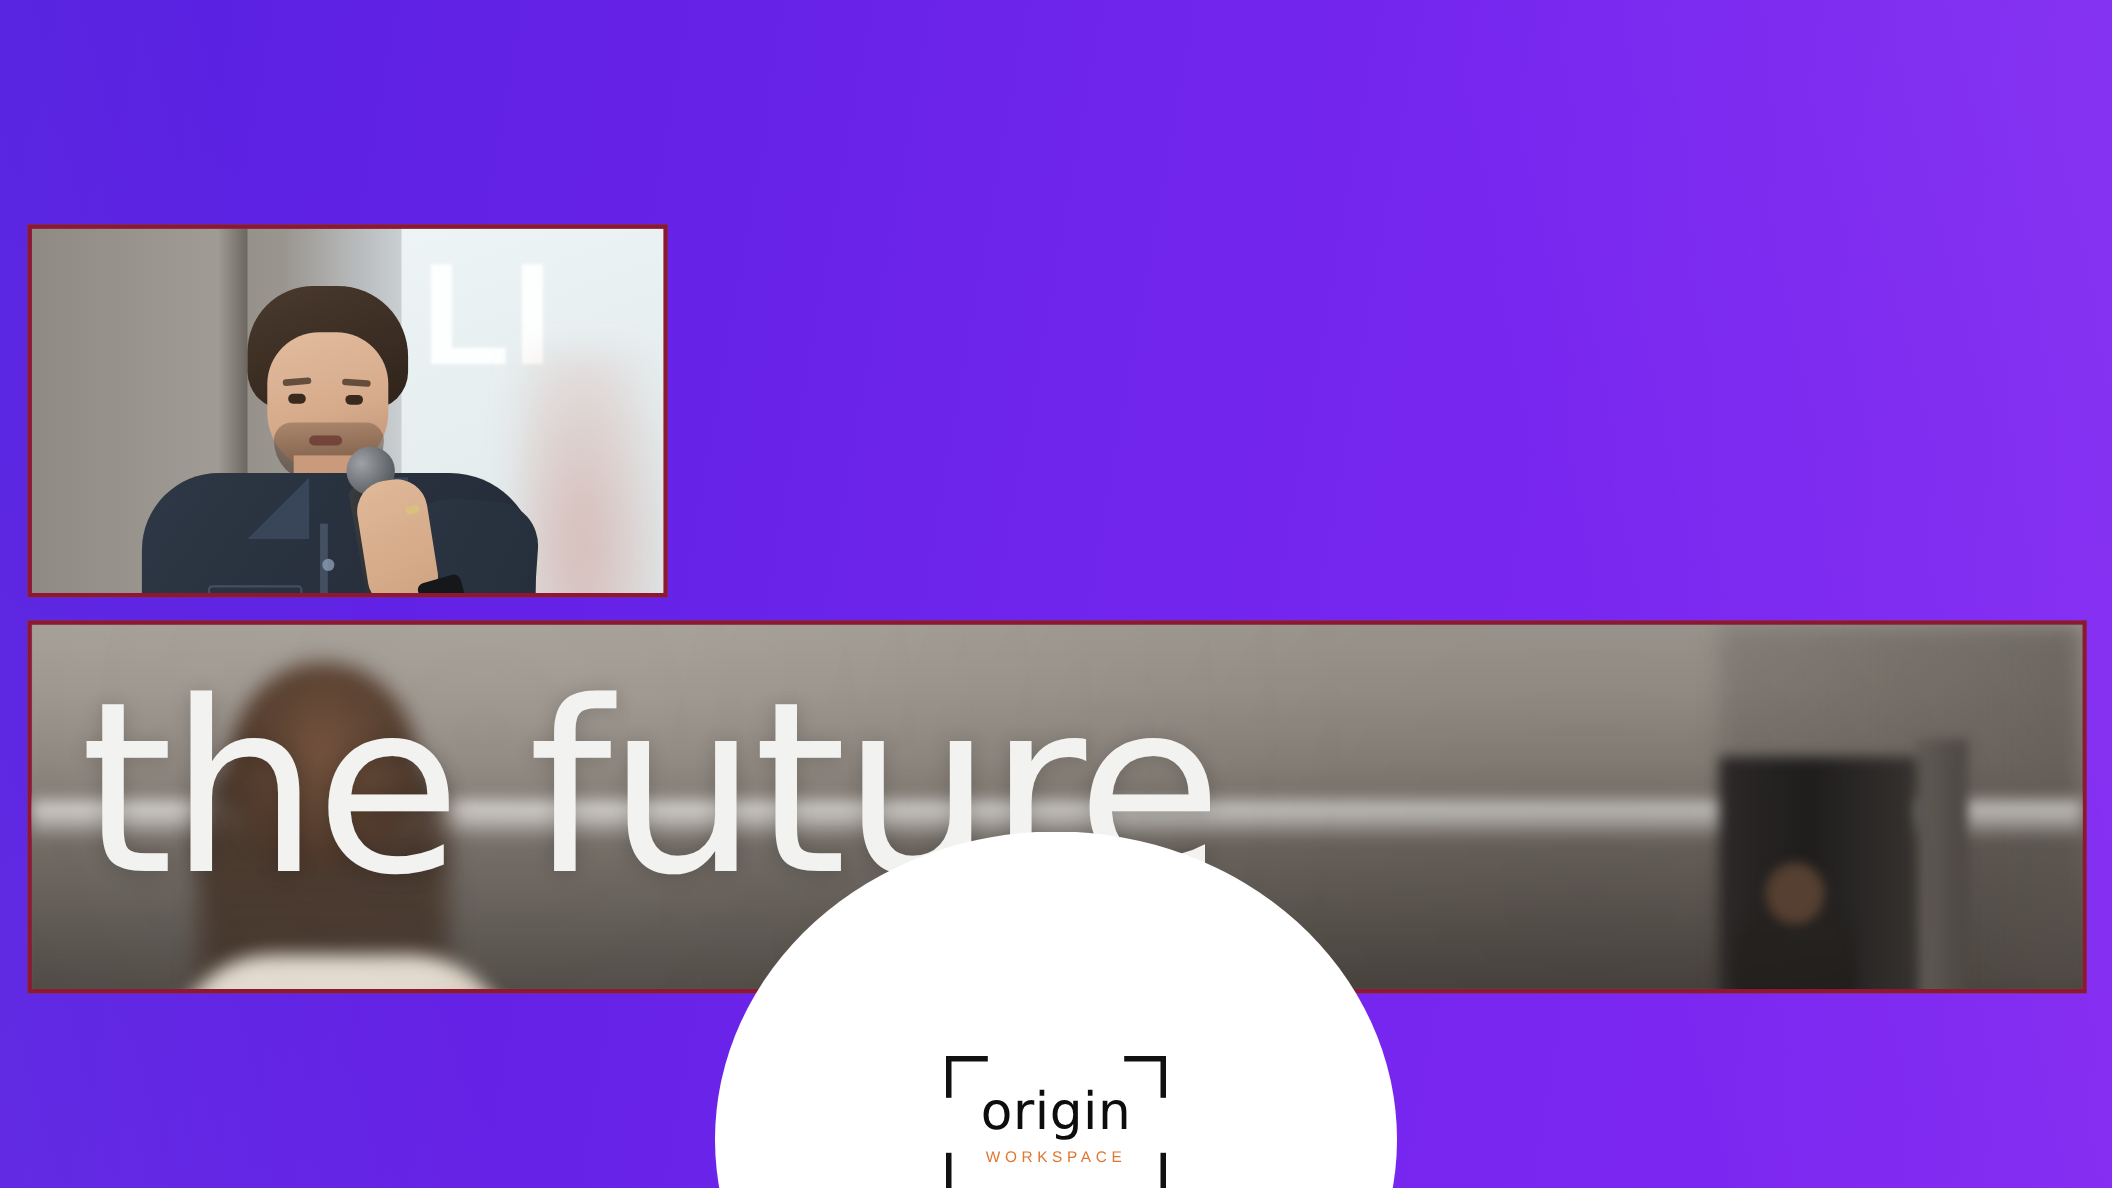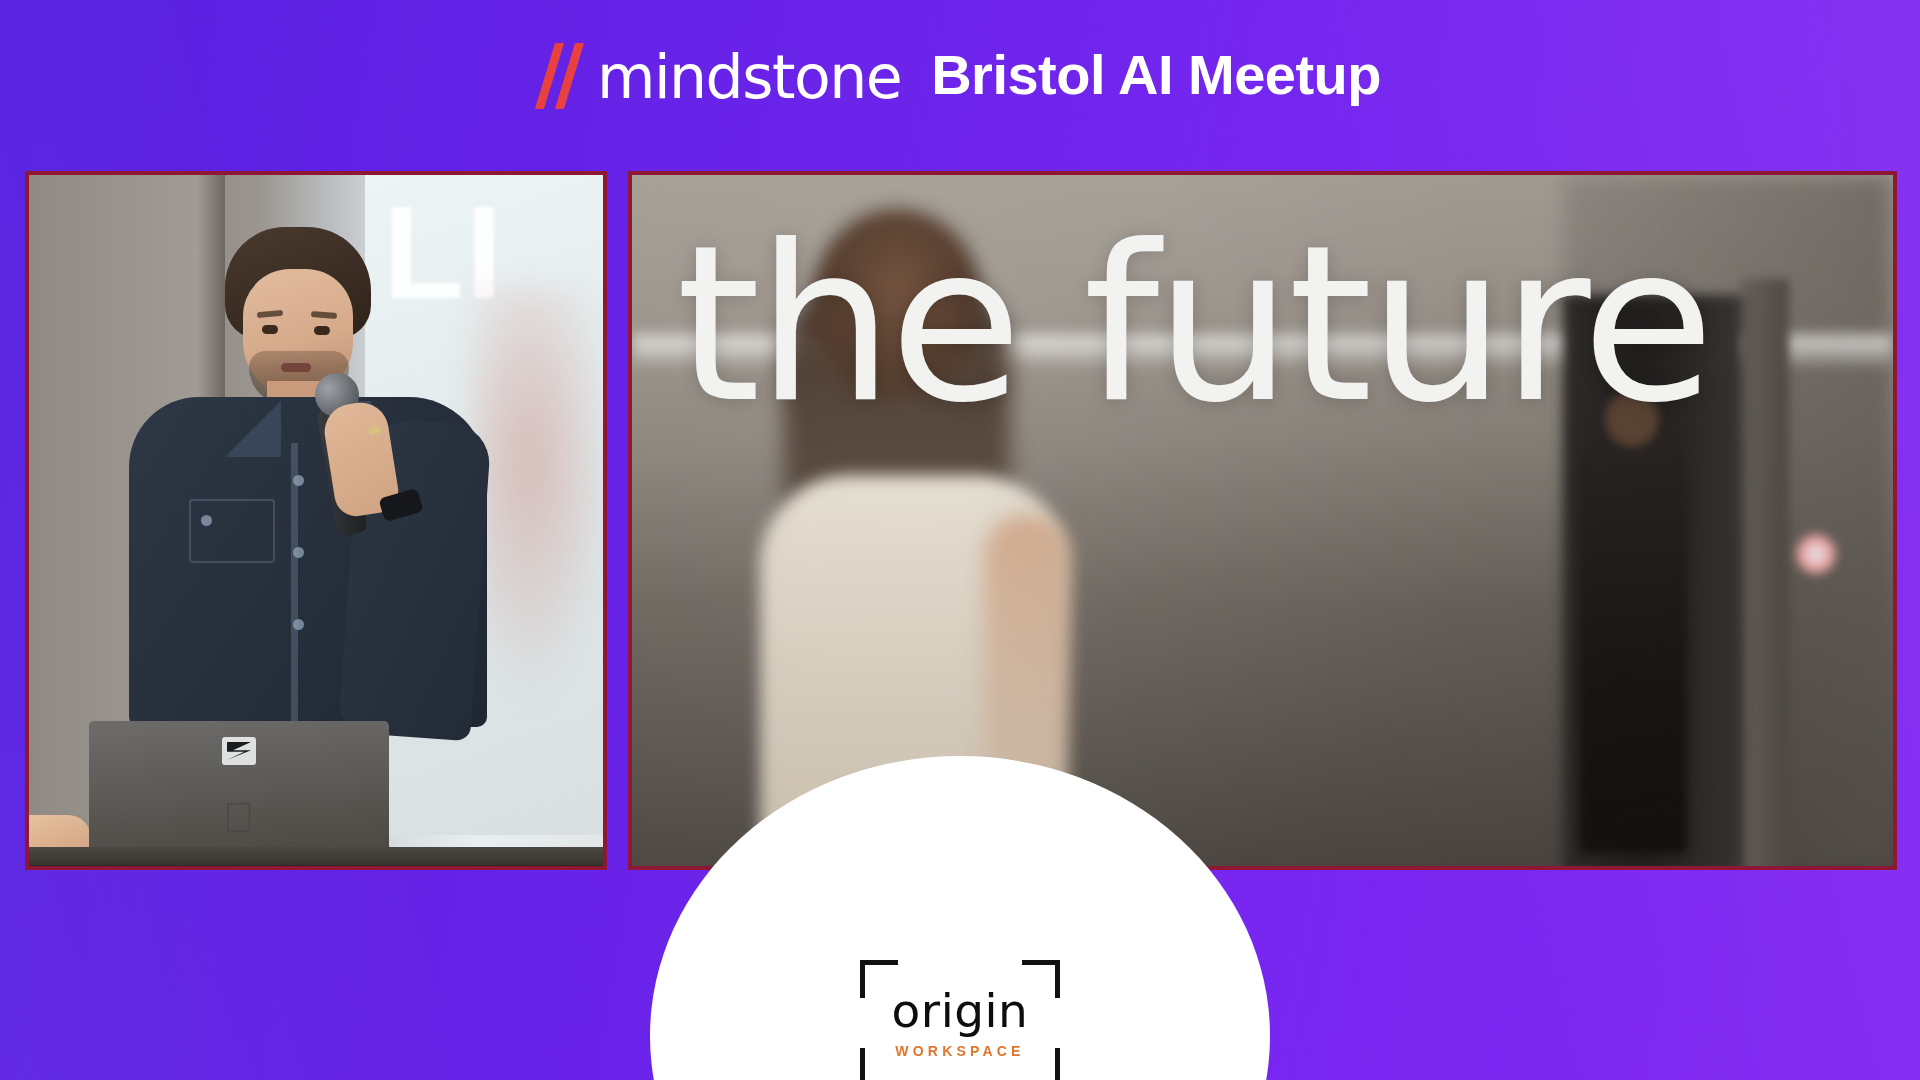--- a/index.html
+++ b/index.html
@@ -73,25 +73,26 @@
     letter-spacing:-0.5px;
     color:#ffffff;
     line-height:1;
     margin-left:30px;
     transform:translateY(1px);
   }
 
   
   .panels{
     position:absolute;
-    top:171px; left:25px;
+    top:204px; left:25px;
     width:1872px; height:699px;
     display:flex;
     gap:21px;
     z-index:4;
+    flex-direction:column;
   }
   .panel{
     position:relative;
     border:4px solid #8e1733;
     overflow:hidden;
     background:#6b6660;
   }
   .panel-left{ width:582px; height:699px; }
   .panel-right{ flex:1 1 auto; height:699px; }
 
@@ -419,41 +420,31 @@
     font-family:"DejaVu Sans", sans-serif;
     font-weight:400;
     font-size:47px;
     color:#0d0d0d;
     letter-spacing:0.5px;
     line-height:1;
   }
   .origin-sub{
     margin-top:9px;
     font-family:"Liberation Sans", sans-serif;
-    font-weight:700;
+    font-weight:400;
     font-size:14px;
     color:#e0762e;
     letter-spacing:4.2px;
   }
 </style>
 </head>
 <body>
 
 <div class="stage">
 
-  <div class="header">
-    <div class="brand-lockup">
-      <span class="slashes">
-        <i class="s1"></i>
-          <i class="s2"></i>
-      </span>
-      <span class="wordmark">mindstone</span>
-    </div>
-    <span class="event-title">Bristol AI Meetup</span>
-  </div>
 
   <div class="panels">
 
     <div class="panel panel-left">
       <div class="panel-media">
         <div class="left-scene">
           <div class="wall-edge"></div>
           <div class="screen">
             <div class="proj-text">LI</div>
             <div class="proj-blob"></div>

